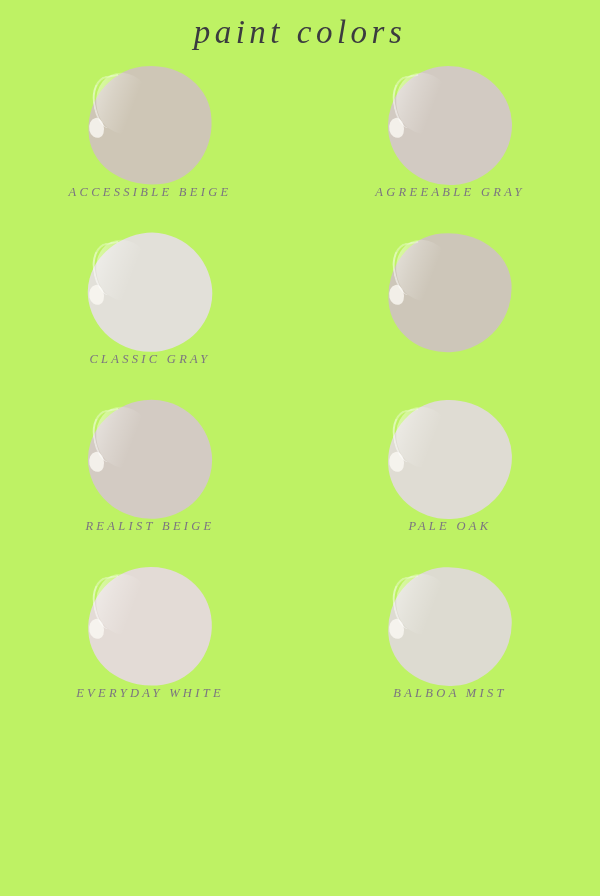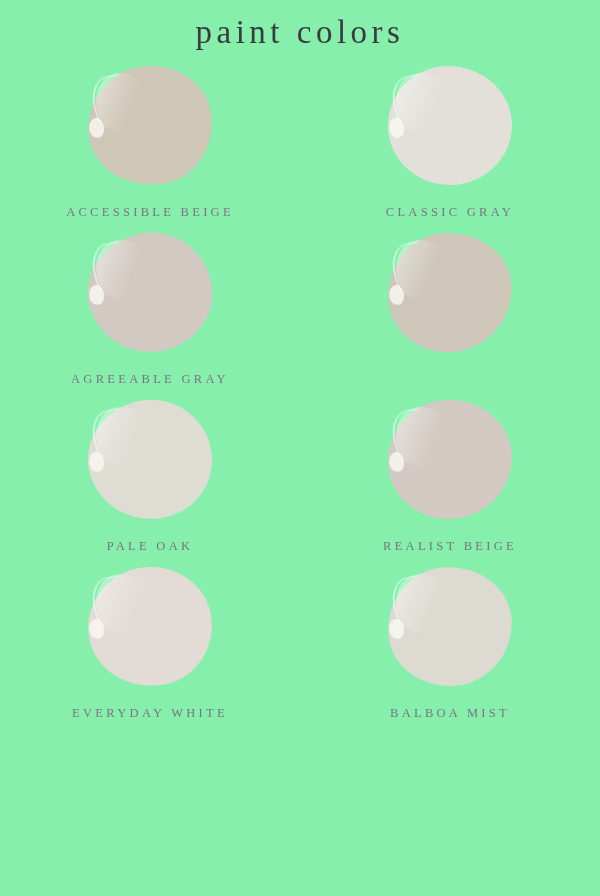--- a/index.html
+++ b/index.html
@@ -118,21 +118,20 @@
     height: 52px;
     border-left: 2px solid rgba(255,255,255,0.5);
     border-top: 2px solid rgba(255,255,255,0.35);
     border-radius: 60% 0 0 40% / 50% 0 0 50%;
     transform: rotate(-10deg);
     pointer-events: none;
   }
 
   
   .swatch-label {
-    margin-top: 20px;
     font-family: "Liberation Serif", "DejaVu Serif", serif;
     font-size: 12.5px;
     font-weight: 400;
     letter-spacing: 3.3px;
     color: #7b7480;
     text-transform: uppercase;
     text-align: center;
     white-space: nowrap;
   }
 
@@ -144,85 +143,85 @@
   .swatch-cell:nth-child(5) .blob  { border-radius: 51% 49% 48% 52% / 49% 51% 49% 51%; transform: rotate(-7deg); }
   .swatch-cell:nth-child(6) .blob  { border-radius: 49% 51% 51% 49% / 52% 48% 52% 48%; transform: rotate(-2deg); }
   .swatch-cell:nth-child(7) .blob  { border-radius: 50% 50% 47% 53% / 51% 49% 51% 49%; transform: rotate(-9deg); }
   .swatch-cell:nth-child(8) .blob  { border-radius: 48% 52% 50% 50% / 53% 47% 53% 47%; transform: rotate(-4deg); }
   .swatch-cell:nth-child(9) .blob  { border-radius: 52% 48% 50% 50% / 50% 50% 50% 50%; transform: rotate(-6deg); }
   .swatch-cell:nth-child(10) .blob { border-radius: 49% 51% 49% 51% / 52% 48% 52% 48%; transform: rotate(-3deg); }
 </style>
 </head>
 <body style="background: rgb(250, 248, 243);">
 
-<div class="page" style="background: #86efac;">
+<div class="page" style="background: #bef264; font-style: italic;">
 
   <div class="title-wrap">
     <h1 class="page-title" style="color: rgb(59, 59, 63);">paint colors</h1>
   </div>
 
   <div class="swatch-grid">
 
     <div class="swatch-cell">
       <div class="blob-holder">
         <div class="blob" style="background: rgb(206, 198, 182);"></div>
         <div class="blob-gloss"></div>
         <div class="blob-notch" style="background: rgb(250, 248, 243);"></div>
         <div class="blob-rim"></div>
       </div>
       <div class="swatch-label" style="color: rgb(123, 116, 128);">ACCESSIBLE BEIGE</div>
     </div>
 
     <div class="swatch-cell">
       <div class="blob-holder">
+        <div class="blob" style="background: rgb(210, 202, 194);"></div>
+        <div class="blob-gloss"></div>
+        <div class="blob-notch" style="background: rgb(250, 248, 243);"></div>
+        <div class="blob-rim"></div>
+      </div>
+      <div class="swatch-label" style="color: rgb(123, 116, 128);">AGREEABLE GRAY</div>
+    </div>
+
+    <div class="swatch-cell">
+      <div class="blob-holder">
         <div class="blob" style="background: rgb(226, 224, 217);"></div>
         <div class="blob-gloss"></div>
         <div class="blob-notch" style="background: rgb(250, 248, 243);"></div>
         <div class="blob-rim"></div>
       </div>
       <div class="swatch-label" style="color: rgb(123, 116, 128);">CLASSIC GRAY</div>
     </div>
 
     <div class="swatch-cell">
       <div class="blob-holder">
-        <div class="blob" style="background: rgb(210, 202, 194);"></div>
-        <div class="blob-gloss"></div>
-        <div class="blob-notch" style="background: rgb(250, 248, 243);"></div>
-        <div class="blob-rim"></div>
-      </div>
-      <div class="swatch-label" style="color: rgb(123, 116, 128);">AGREEABLE GRAY</div>
-    </div>
-
-    <div class="swatch-cell">
-      <div class="blob-holder">
         <div class="blob" style="background: rgb(205, 198, 185);"></div>
         <div class="blob-gloss"></div>
         <div class="blob-notch" style="background: rgb(250, 248, 243);"></div>
         <div class="blob-rim"></div>
       </div>
     </div>
 
     <div class="swatch-cell">
       <div class="blob-holder">
+        <div class="blob" style="background: rgb(211, 203, 195);"></div>
+        <div class="blob-gloss"></div>
+        <div class="blob-notch" style="background: rgb(250, 248, 243);"></div>
+        <div class="blob-rim"></div>
+      </div>
+      <div class="swatch-label" style="color: rgb(123, 116, 128);">REALIST BEIGE</div>
+    </div>
+
+    <div class="swatch-cell">
+      <div class="blob-holder">
         <div class="blob" style="background: rgb(223, 220, 211);"></div>
         <div class="blob-gloss"></div>
         <div class="blob-notch" style="background: rgb(250, 248, 243);"></div>
         <div class="blob-rim"></div>
       </div>
       <div class="swatch-label" style="color: rgb(123, 116, 128);">PALE OAK</div>
-    </div>
-
-    <div class="swatch-cell">
-      <div class="blob-holder">
-        <div class="blob" style="background: rgb(211, 203, 195);"></div>
-        <div class="blob-gloss"></div>
-        <div class="blob-notch" style="background: rgb(250, 248, 243);"></div>
-        <div class="blob-rim"></div>
-      </div>
-      <div class="swatch-label" style="color: rgb(123, 116, 128);">REALIST BEIGE</div>
     </div>
 
     <div class="swatch-cell">
       <div class="blob-holder">
         <div class="blob" style="background: rgb(227, 219, 214);"></div>
         <div class="blob-gloss"></div>
         <div class="blob-notch" style="background: rgb(250, 248, 243);"></div>
         <div class="blob-rim"></div>
       </div>
       <div class="swatch-label" style="color: rgb(123, 116, 128); text-align: right;">EVERYDAY WHITE</div>

